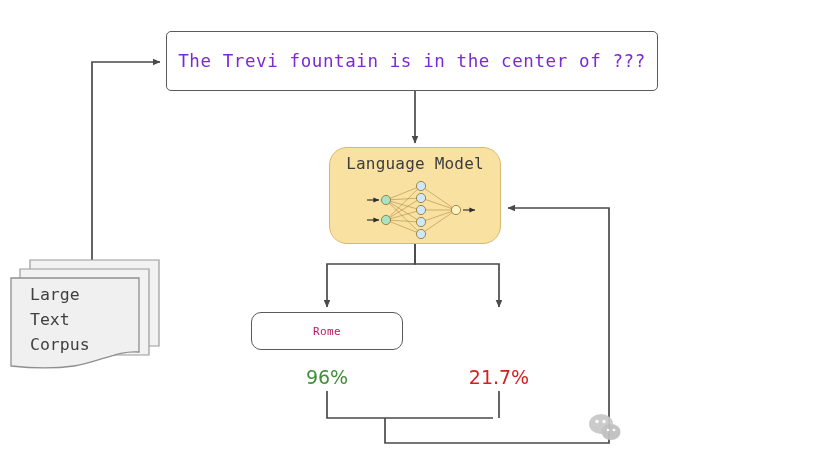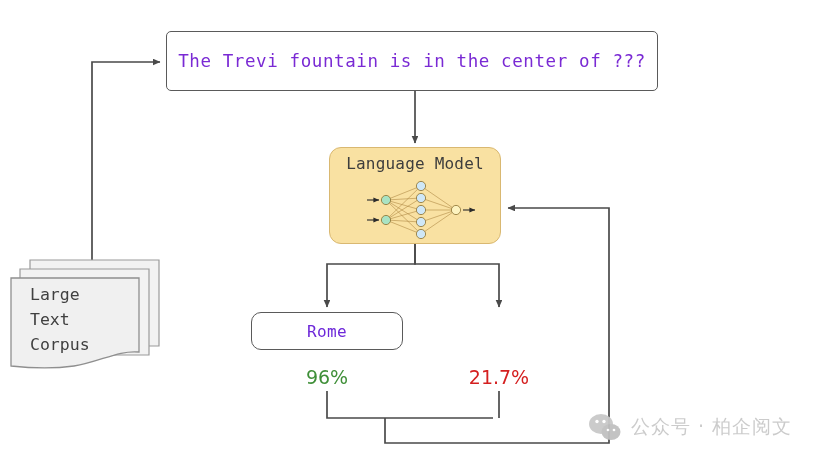--- a/index.html
+++ b/index.html
@@ -51,21 +51,21 @@
 
   
   .lm-box {
     position: absolute;
     left: 329px;
     top: 147px;
     width: 172px;
     height: 97px;
     box-sizing: border-box;
     border: 1.6px solid #d9b871;
-    border-radius: 12px;
+    border-radius: 18px;
     background: #f9e1a2;
   }
   .lm-title {
     position: absolute;
     left: 0;
     top: 6px;
     width: 100%;
     text-align: center;
     font-family: "DejaVu Sans Mono", monospace;
     font-size: 16px;
@@ -107,22 +107,22 @@
     height: 38px;
     border: 1.4px solid #5a5a5a;
     border-radius: 10px;
     background: #ffffff;
     display: flex;
     align-items: center;
     justify-content: center;
   }
   .ans-text {
     font-family: "DejaVu Sans Mono", monospace;
-    font-size: 16px;
-    color: #6d28d9;
+    font-size: 11px;
+    color: #be185d;
     letter-spacing: 0.4px;
     white-space: nowrap;
   }
   #ans-rome  { left: 251px; top: 312px; width: 152px; }
   #ans-ba    { left: 425px; top: 312px; width: 148px; }
 
   .pct {
     position: absolute;
     top: 366px;
     font-family: "DejaVu Sans", sans-serif;
@@ -256,16 +256,15 @@
 
   <div class="watermark">
     <svg viewBox="0 0 34 30" width="34" height="30">
       <ellipse cx="13" cy="12" rx="12" ry="10" fill="#c9c9c9"></ellipse>
       <circle cx="9" cy="9.5" r="1.7" fill="#ffffff"></circle>
       <circle cx="16" cy="9.5" r="1.7" fill="#ffffff"></circle>
       <ellipse cx="23" cy="20" rx="9.5" ry="8" fill="#c0c0c0"></ellipse>
       <circle cx="20" cy="18" r="1.35" fill="#ffffff"></circle>
       <circle cx="26" cy="18" r="1.35" fill="#ffffff"></circle>
     </svg>
-    <span class="wm-text">公众号 · 柏企阅文</span>
   </div>
 
 </div>
 
 </body></html>

